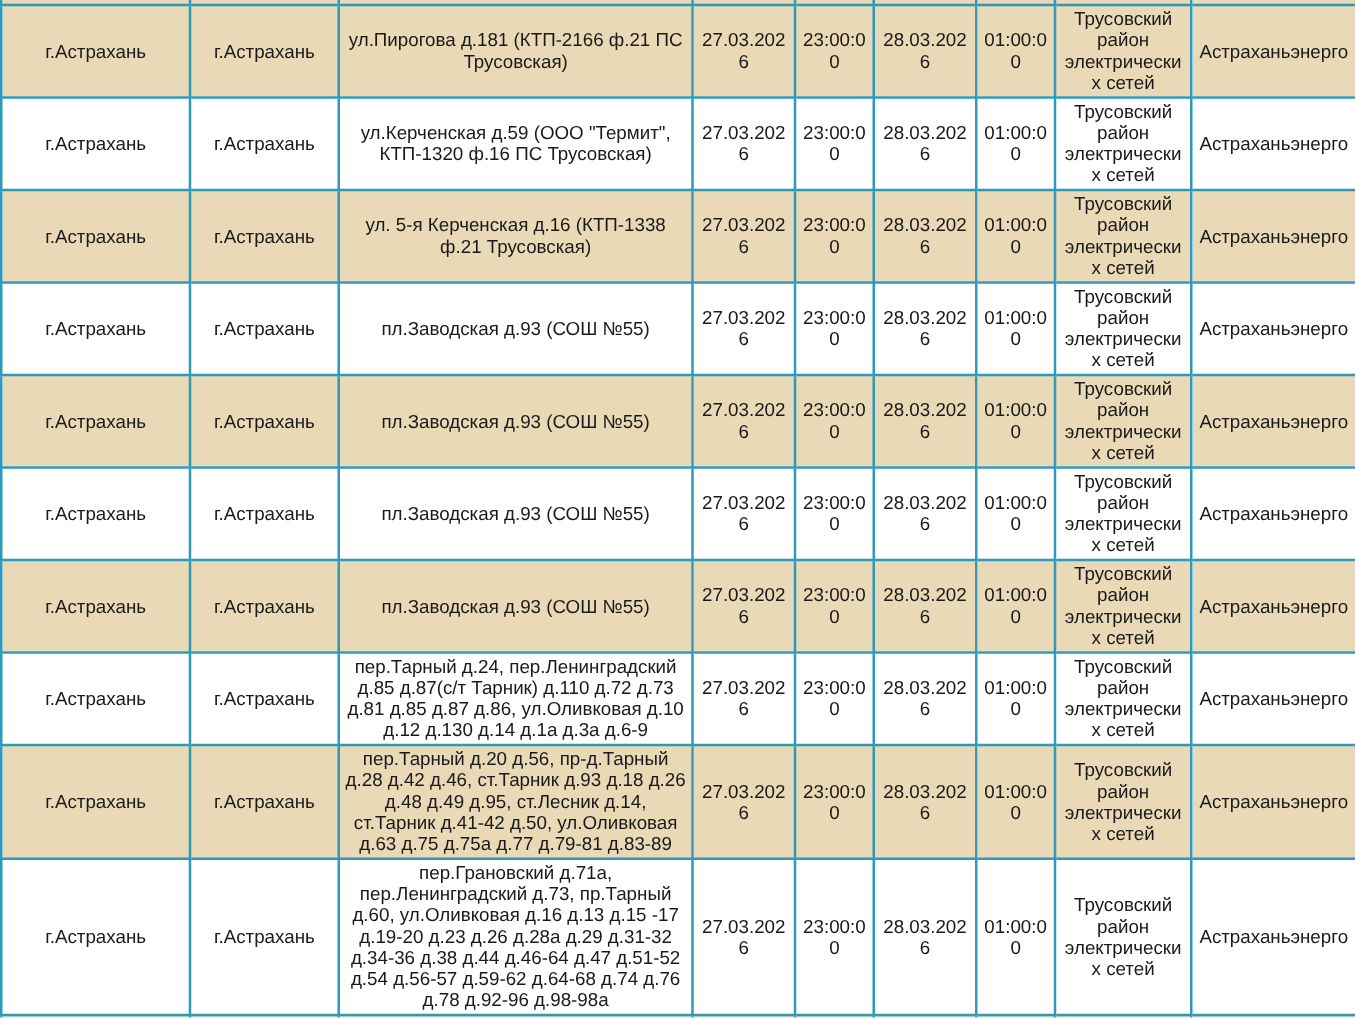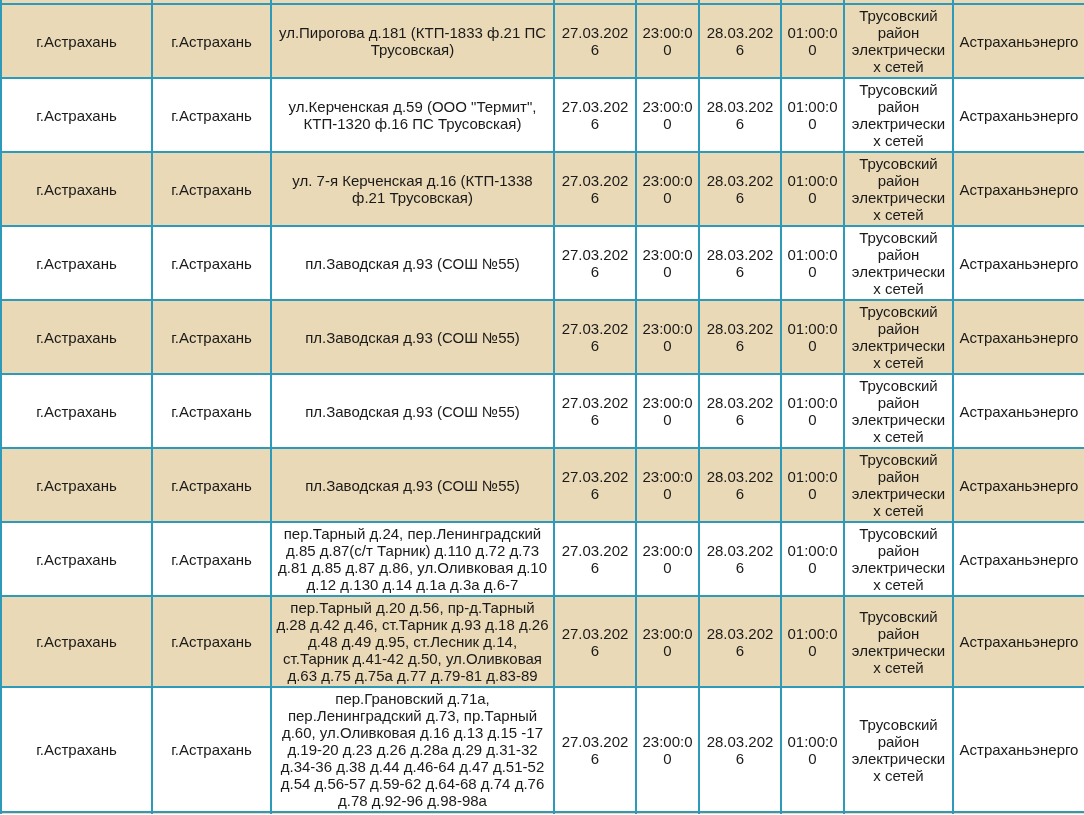--- a/index.html
+++ b/index.html
@@ -72,21 +72,21 @@
         <td></td>
         <td></td>
         <td></td>
         <td></td>
         <td></td>
         <td></td>
       </tr>
       <tr class="alt" style="height: 70px;">
           <td>г.Астрахань</td>
           <td>г.Астрахань</td>
-          <td>ул.Пирогова д.181 (КТП-1833 ф.21 ПС Трусовская)</td>
+          <td>ул.Пирогова д.181 (КТП-2166 ф.21 ПС Трусовская)</td>
           <td>27.03.2026</td>
           <td>23:00:00</td>
           <td>28.03.2026</td>
           <td>01:00:00</td>
           <td>Трусовский район электрических сетей</td>
           <td>Астраханьэнерго</td>
         </tr>
         <tr style="height: 74px;">
           <td>г.Астрахань</td>
           <td>г.Астрахань</td>
@@ -94,21 +94,21 @@
           <td>27.03.2026</td>
           <td>23:00:00</td>
           <td>28.03.2026</td>
           <td>01:00:00</td>
           <td>Трусовский район электрических сетей</td>
           <td>Астраханьэнерго</td>
         </tr>
         <tr class="alt" style="height: 74px;">
           <td>г.Астрахань</td>
           <td>г.Астрахань</td>
-          <td>ул. 7-я Керченская д.16 (КТП-1338 ф.21 Трусовская)</td>
+          <td>ул. 5-я Керченская д.16 (КТП-1338 ф.21 Трусовская)</td>
           <td>27.03.2026</td>
           <td>23:00:00</td>
           <td>28.03.2026</td>
           <td>01:00:00</td>
           <td>Трусовский район электрических сетей</td>
           <td>Астраханьэнерго</td>
         </tr>
         <tr style="height: 73px;">
           <td>г.Астрахань</td>
           <td>г.Астрахань</td>
@@ -149,21 +149,21 @@
           <td>27.03.2026</td>
           <td>23:00:00</td>
           <td>28.03.2026</td>
           <td>01:00:00</td>
           <td>Трусовский район электрических сетей</td>
           <td>Астраханьэнерго</td>
         </tr>
         <tr style="height: 73px;">
           <td>г.Астрахань</td>
           <td>г.Астрахань</td>
-          <td>пер.Тарный д.24, пер.Ленинградский д.85 д.87(с/т Тарник) д.110 д.72 д.73 д.81 д.85 д.87 д.86, ул.Оливковая д.10 д.12 д.130 д.14 д.1а д.3а д.6-7</td>
+          <td>пер.Тарный д.24, пер.Ленинградский д.85 д.87(с/т Тарник) д.110 д.72 д.73 д.81 д.85 д.87 д.86, ул.Оливковая д.10 д.12 д.130 д.14 д.1а д.3а д.6-9</td>
           <td>27.03.2026</td>
           <td>23:00:00</td>
           <td>28.03.2026</td>
           <td>01:00:00</td>
           <td>Трусовский район электрических сетей</td>
           <td>Астраханьэнерго</td>
         </tr>
         <tr class="alt" style="height: 85px;">
           <td>г.Астрахань</td>
           <td>г.Астрахань</td>

